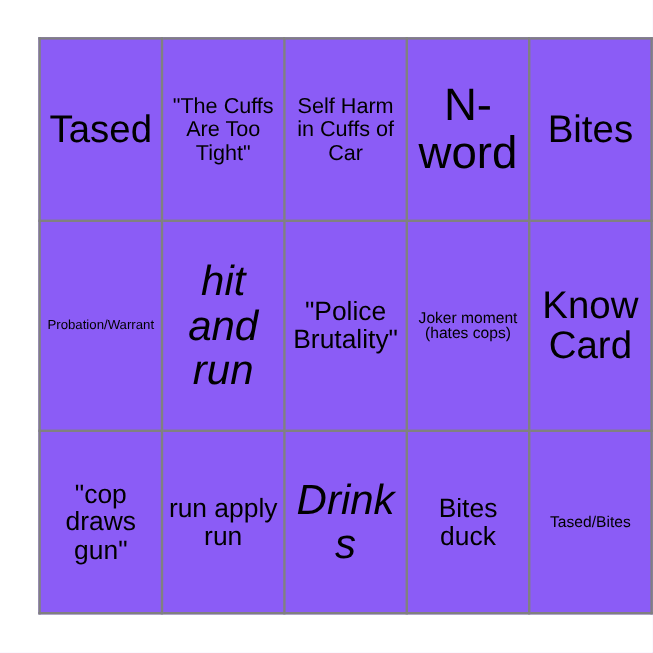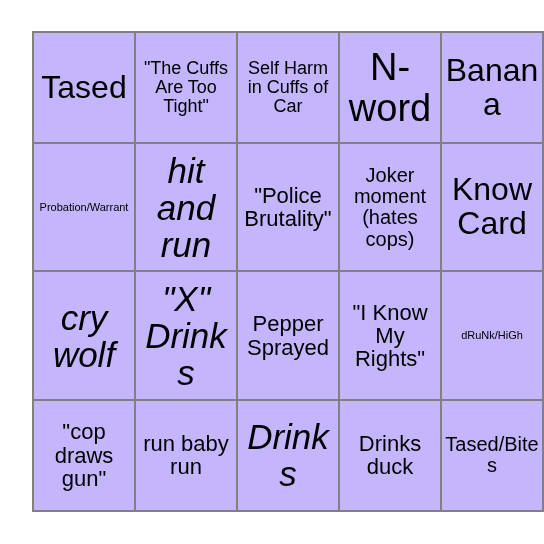--- a/index.html
+++ b/index.html
@@ -19,72 +19,65 @@
     left: 32px;
     top: 31px;
     width: 480px;
     height: 481px;
   }
   table.bingo-card {
     border-collapse: collapse;
     table-layout: fixed;
     width: 480px;
     height: 481px;
-    background: #c4b5fd;
+    background: #8b5cf6;
   }
   table.bingo-card td {
     width: 96px;
     height: 96px;
     border: 2px solid #808080;
     text-align: center;
     vertical-align: middle;
     padding: 1px 2px;
     overflow: hidden;
     line-height: 1.06;
     word-wrap: break-word;
     color: #000000;
   }
   
   .fs-xxl { font-size: 38px; }
   .fs-xl  { font-size: 32px; }
   .fs-lg  { font-size: 35px; font-style: italic; }
   .fs-md  { font-size: 22px; }
   .fs-sm  { font-size: 18px; }
-  .fs-xs  { font-size: 20px; }
+  .fs-xs  { font-size: 13px; }
   .fs-xxs { font-size: 11px; }
 </style>
 </head>
 <body>
 
 <div id="bingo-wrap">
   <table class="bingo-card">
     <tbody>
       <tr>
         <td class="fs-xl">Tased</td>
         <td class="fs-sm">"The Cuffs Are Too Tight"</td>
         <td class="fs-sm">Self Harm in Cuffs of Car</td>
         <td class="fs-xxl">N-word</td>
-        <td class="fs-xl">Banana</td>
+        <td class="fs-xl">Bites</td>
       </tr>
       <tr>
         <td class="fs-xxs">Probation/Warrant</td>
         <td class="fs-lg">hit and run</td>
         <td class="fs-md">"Police Brutality"</td>
         <td class="fs-xs">Joker moment (hates cops)</td>
         <td class="fs-xl">Know Card</td>
       </tr>
       <tr>
-        <td class="fs-lg">cry wolf</td>
-        <td class="fs-lg">"X" Drinks</td>
-        <td class="fs-md">Pepper Sprayed</td>
-        <td class="fs-md">"I Know My Rights"</td>
-        <td class="fs-xxs">dRuNk/HiGh</td>
-      </tr>
-      <tr>
         <td class="fs-md">"cop draws gun"</td>
-        <td class="fs-md">run baby run</td>
+        <td class="fs-md">run apply run</td>
         <td class="fs-lg">Drinks</td>
-        <td class="fs-md">Drinks duck</td>
+        <td class="fs-md">Bites duck</td>
         <td class="fs-xs">Tased/Bites</td>
       </tr>
     </tbody>
   </table>
 </div>
 
 </body></html>

